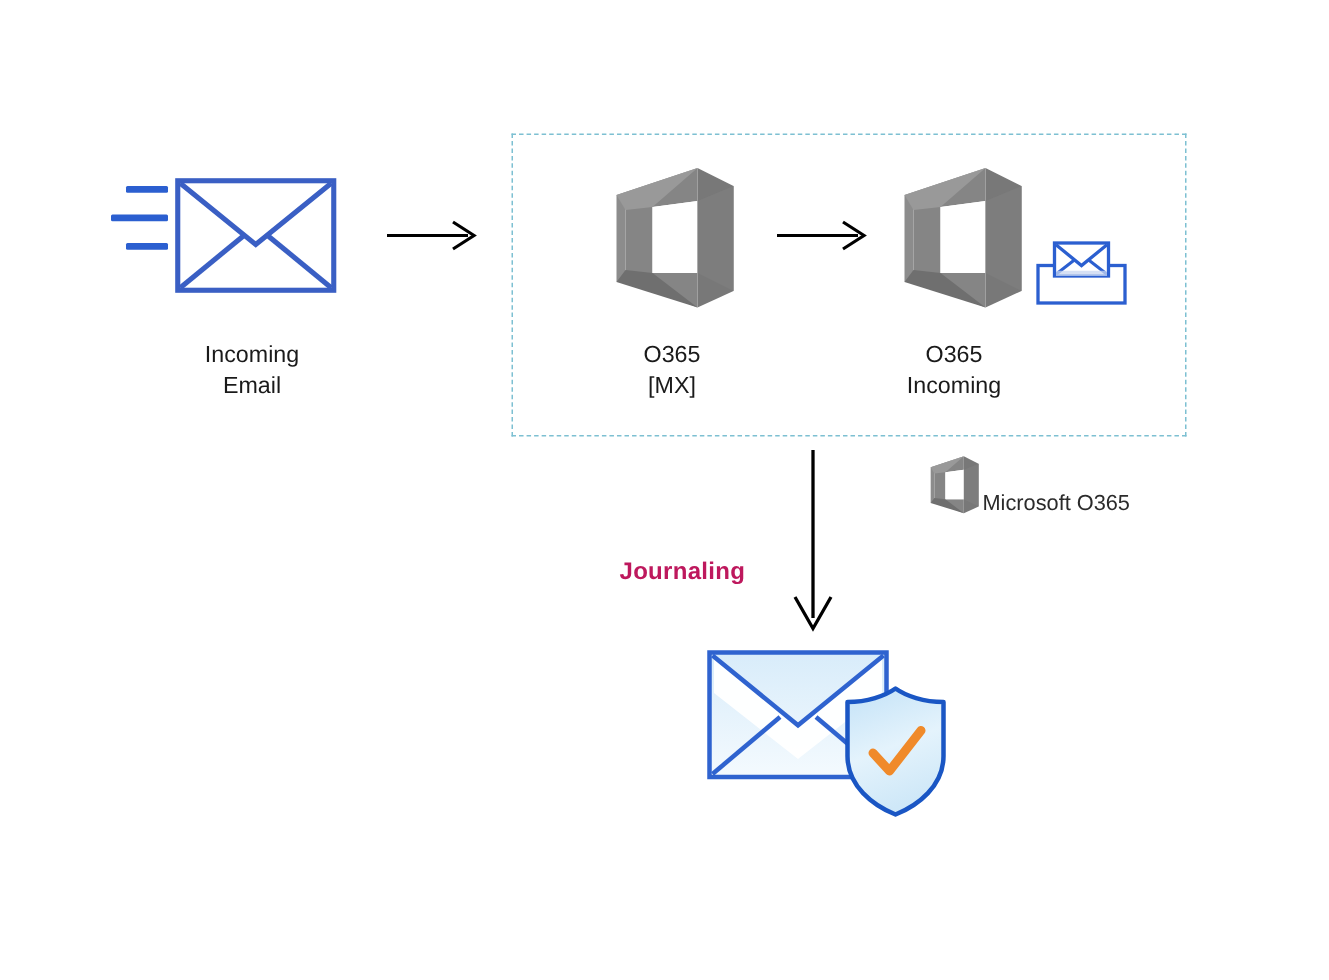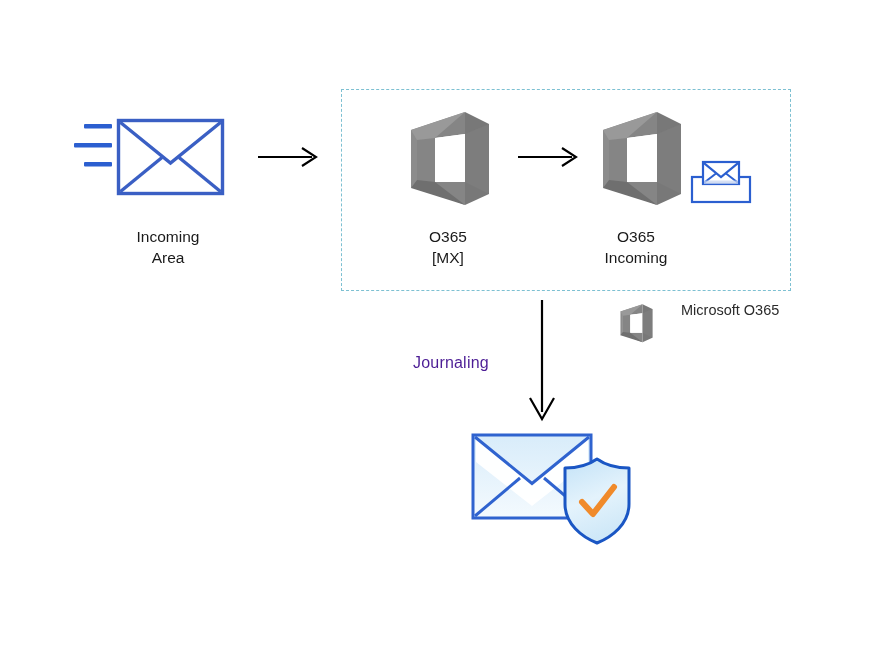--- a/index.html
+++ b/index.html
@@ -38,35 +38,35 @@
     width: 450px;
     height: 202px;
     border: 1.6px dashed #7dc0d2;
     box-sizing: border-box;
     background: transparent;
   }
   
   #journaling-label {
     position: absolute;
     left: 413px;
-    top: 354px;
+    top: 373px;
     font-size: 16px;
-    font-weight: normal;
-    color: #4c1d95;
+    font-weight: bold;
+    color: #be185d;
     font-family: "Liberation Sans", sans-serif;
     letter-spacing: 0.2px;
   }
   
   #legend-microsoft-o365 {
     position: absolute;
     left: 618px;
     top: 302px;
     display: flex;
-    align-items: flex-start;
-    gap: 27px;
+    align-items: flex-end;
+    gap: 1px;
   }
   #legend-microsoft-o365 .legend-text {
     font-size: 14.5px;
     color: #2b2b2b;
     font-family: "Liberation Sans", sans-serif;
     white-space: nowrap;
   }
   svg { display: block; overflow: visible; }
 </style>
 </head>
@@ -83,21 +83,21 @@
       <rect x="4" y="28" width="38" height="4.5" rx="1" fill="#2b5fd0"></rect>
       <rect x="14" y="47" width="28" height="4.5" rx="1" fill="#2b5fd0"></rect>
 
       <rect x="48.5" y="5.5" width="104" height="73" fill="#ffffff" stroke="#3a5fc4" stroke-width="3.4"></rect>
 
       <path d="M 50.2 7.2 L 100.5 48 L 150.8 7.2" fill="none" stroke="#3a5fc4" stroke-width="3.4" stroke-linejoin="miter"></path>
       <path d="M 50.2 76.8 L 92 42.5" fill="none" stroke="#3a5fc4" stroke-width="3.4"></path>
       <path d="M 150.8 76.8 L 109 42.5" fill="none" stroke="#3a5fc4" stroke-width="3.4"></path>
     </svg>
   </div>
-  <div class="caption" style="left:98px; top:226px; width:140px;"><span>Incoming</span><br><span>Area</span></div>
+  <div class="caption" style="left:98px; top:226px; width:140px;"><span>Incoming</span><br><span>Email</span></div>
 
   <div class="node" style="left:258px; top:143px;">
     <svg width="62" height="28" viewBox="0 0 62 28">
       <line x1="0" y1="14" x2="54" y2="14" stroke="#000000" stroke-width="2.1"></line>
       <path d="M 44 5 L 58 14 L 44 23" fill="none" stroke="#000000" stroke-width="2.1" stroke-linecap="butt" stroke-linejoin="miter"></path>
     </svg>
   </div>
 
   <div class="node" style="left:405px; top:108px;">
     <svg width="88" height="100" viewBox="0 0 88 100">

